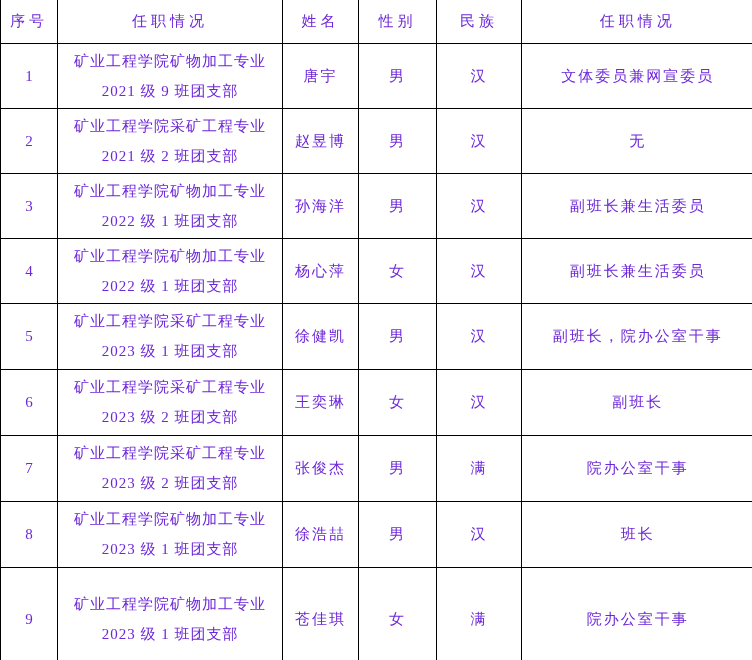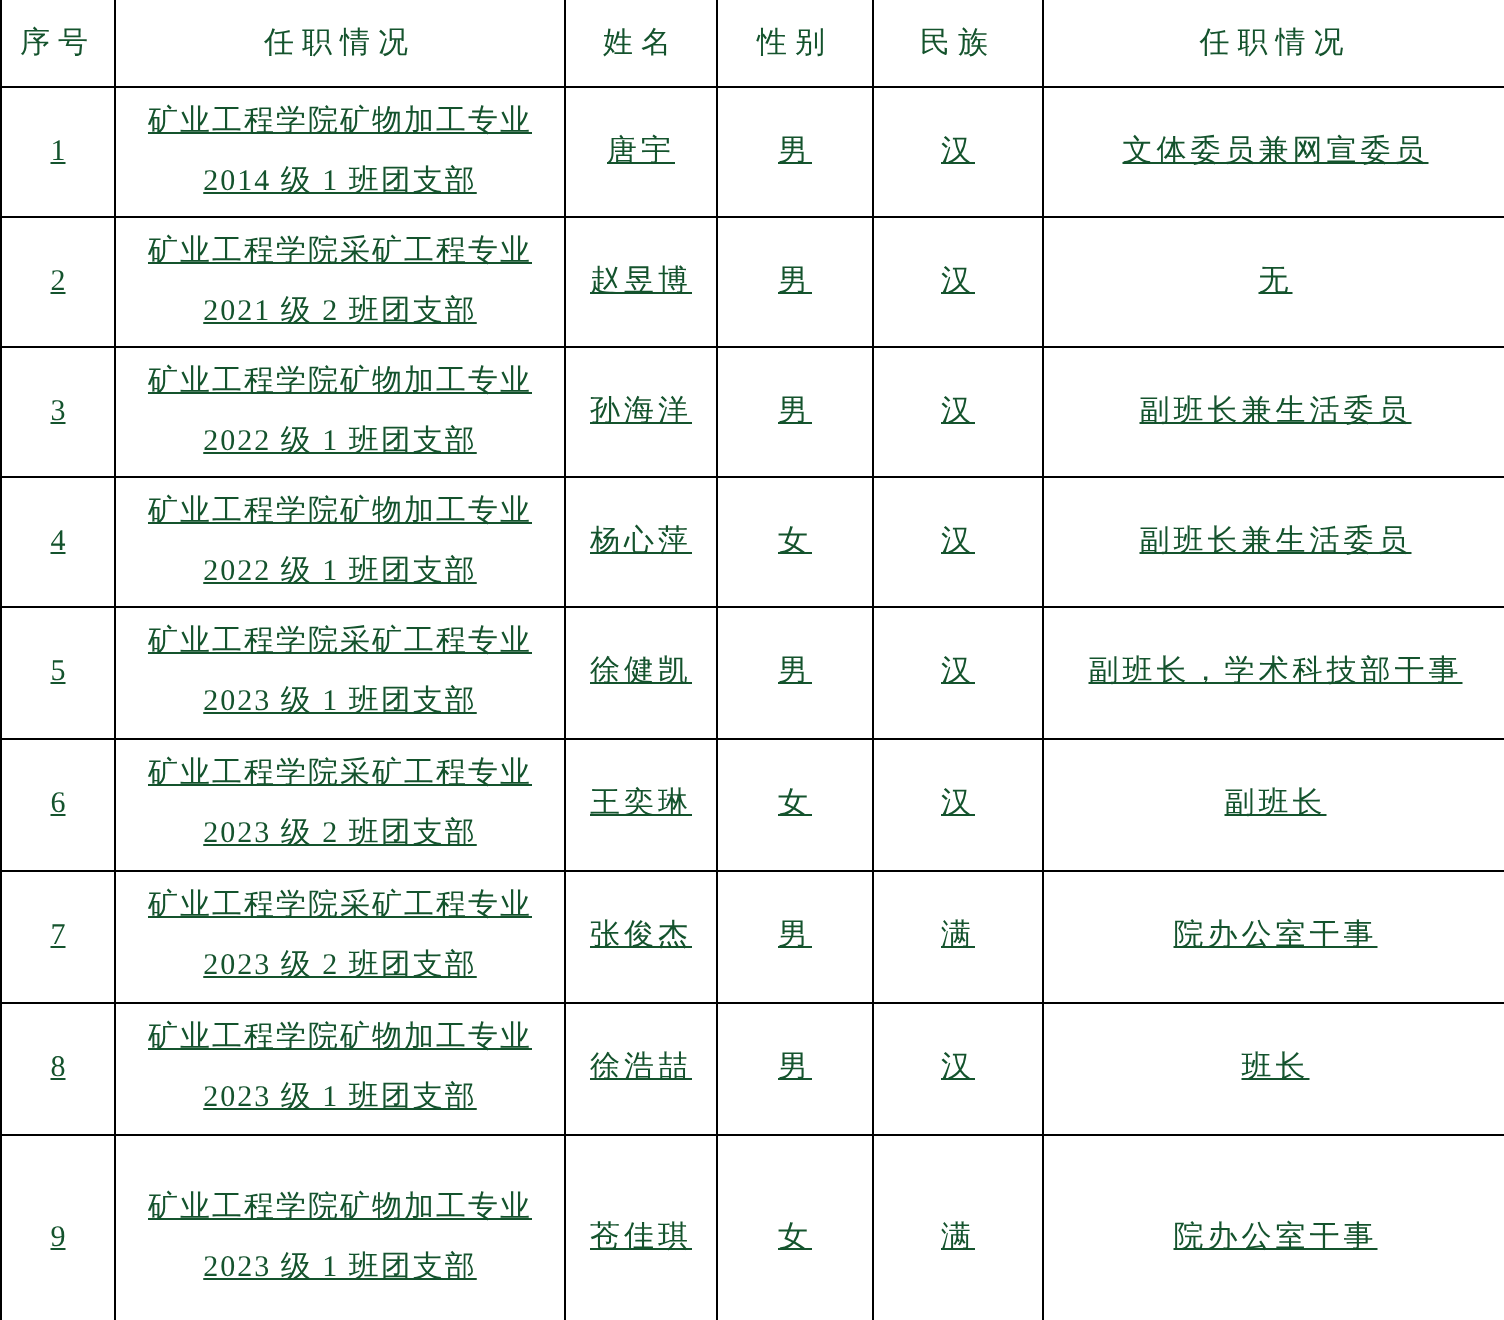--- a/index.html
+++ b/index.html
@@ -17,38 +17,38 @@
     table-layout: fixed;
     width: 753px;
     font-family: "Liberation Serif", "DejaVu Serif", serif;
     background: #ffffff;
   }
   th, td {
     border: 1px solid #000000;
     text-align: center;
     vertical-align: middle;
     font-weight: normal;
-    color: #14532d;
+    color: #6d28d9;
     font-size: 15px;
     padding: 0;
     overflow: hidden;
   }
   
   thead th { border-top: none; }
   th:last-child, td:last-child { border-right: none; margin-top: 20px; }
   tbody tr:last-child td { border-bottom: none; }
 
   thead tr { height: 43px; }
   thead th { letter-spacing: 4px; }
 
   tbody tr { height: 65px; }
   tbody tr:nth-child(n+5) { height: 66px; }
   tbody tr:last-child { height: 104px; }
 
-  td { letter-spacing: 2px; line-height: 30px; text-decoration: underline; }
+  td { letter-spacing: 2px; line-height: 30px; }
   td.branch-cell { letter-spacing: 1px; }
   td.no-cell { letter-spacing: 0; }
 </style>
 </head>
 <body>
 
 <table class="roster">
   <colgroup>
     <col style="width:57px">
     <col style="width:225px">
@@ -65,21 +65,21 @@
       <th>性别</th>
       <th>民族</th>
       <th>任职情况</th>
     </tr>
   </thead>
   <tbody>
     <tr>
       <td class="no-cell">1</td>
       <td class="branch-cell">
         <div>矿业工程学院矿物加工专业</div>
-        <div>2014 级 1 班团支部</div>
+        <div>2021 级 9 班团支部</div>
       </td>
       <td>唐宇</td>
       <td>男</td>
       <td>汉</td>
       <td>文体委员兼网宣委员</td>
     </tr>
     <tr>
       <td class="no-cell">2</td>
       <td class="branch-cell">
         <div>矿业工程学院采矿工程专业</div>
@@ -114,21 +114,21 @@
     </tr>
     <tr>
       <td class="no-cell">5</td>
       <td class="branch-cell">
         <div>矿业工程学院采矿工程专业</div>
         <div>2023 级 1 班团支部</div>
       </td>
       <td>徐健凯</td>
       <td>男</td>
       <td>汉</td>
-      <td>副班长，学术科技部干事</td>
+      <td>副班长，院办公室干事</td>
     </tr>
     <tr>
       <td class="no-cell">6</td>
       <td class="branch-cell">
         <div>矿业工程学院采矿工程专业</div>
         <div>2023 级 2 班团支部</div>
       </td>
       <td>王奕琳</td>
       <td>女</td>
       <td>汉</td>

